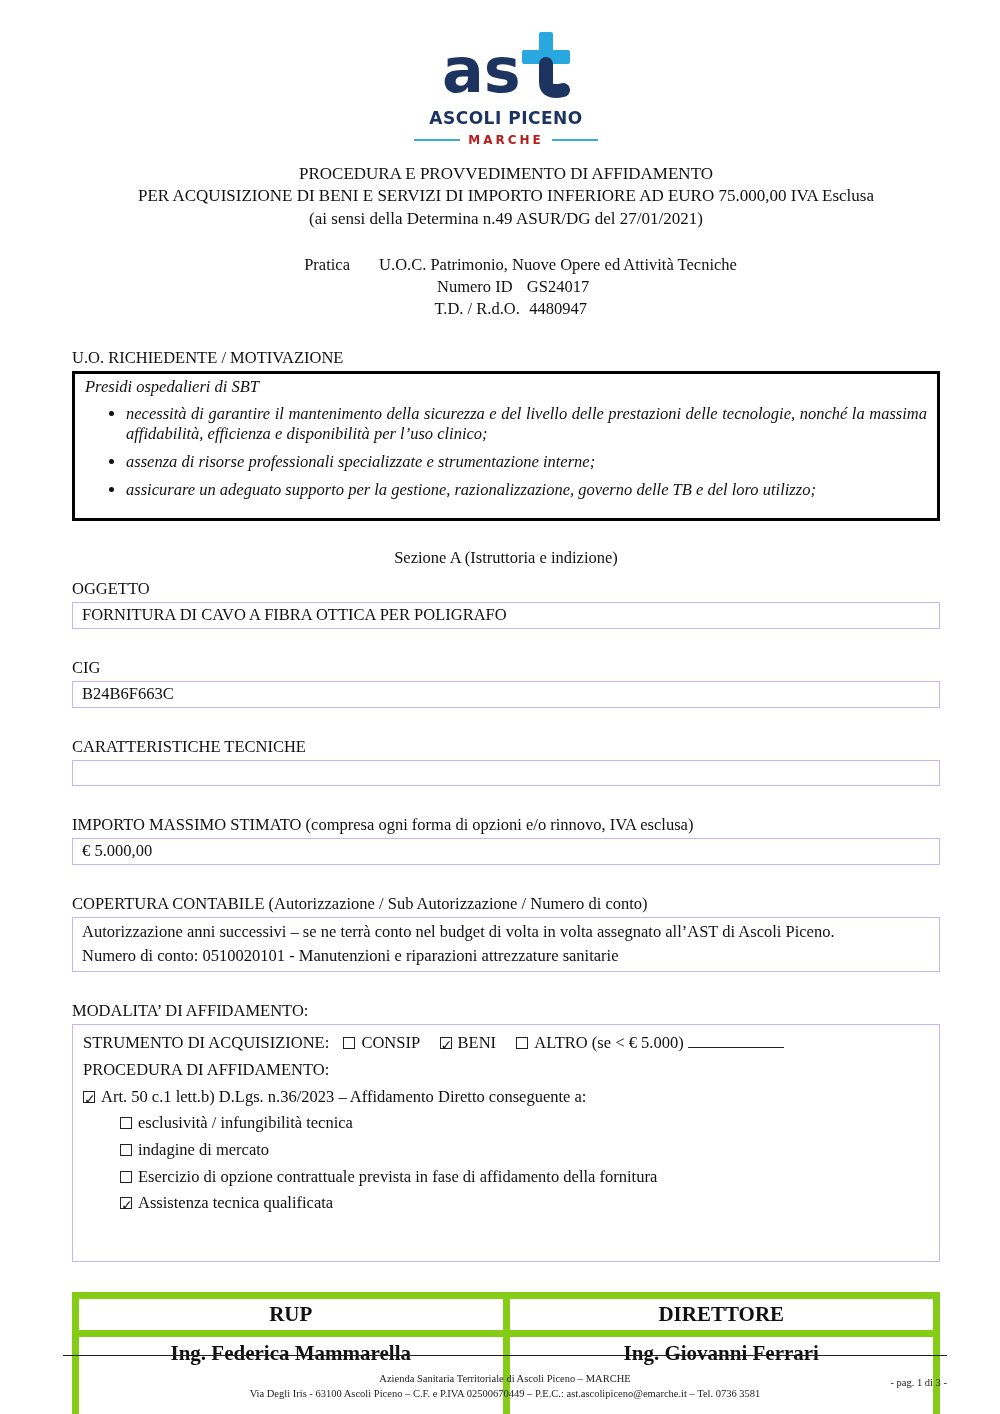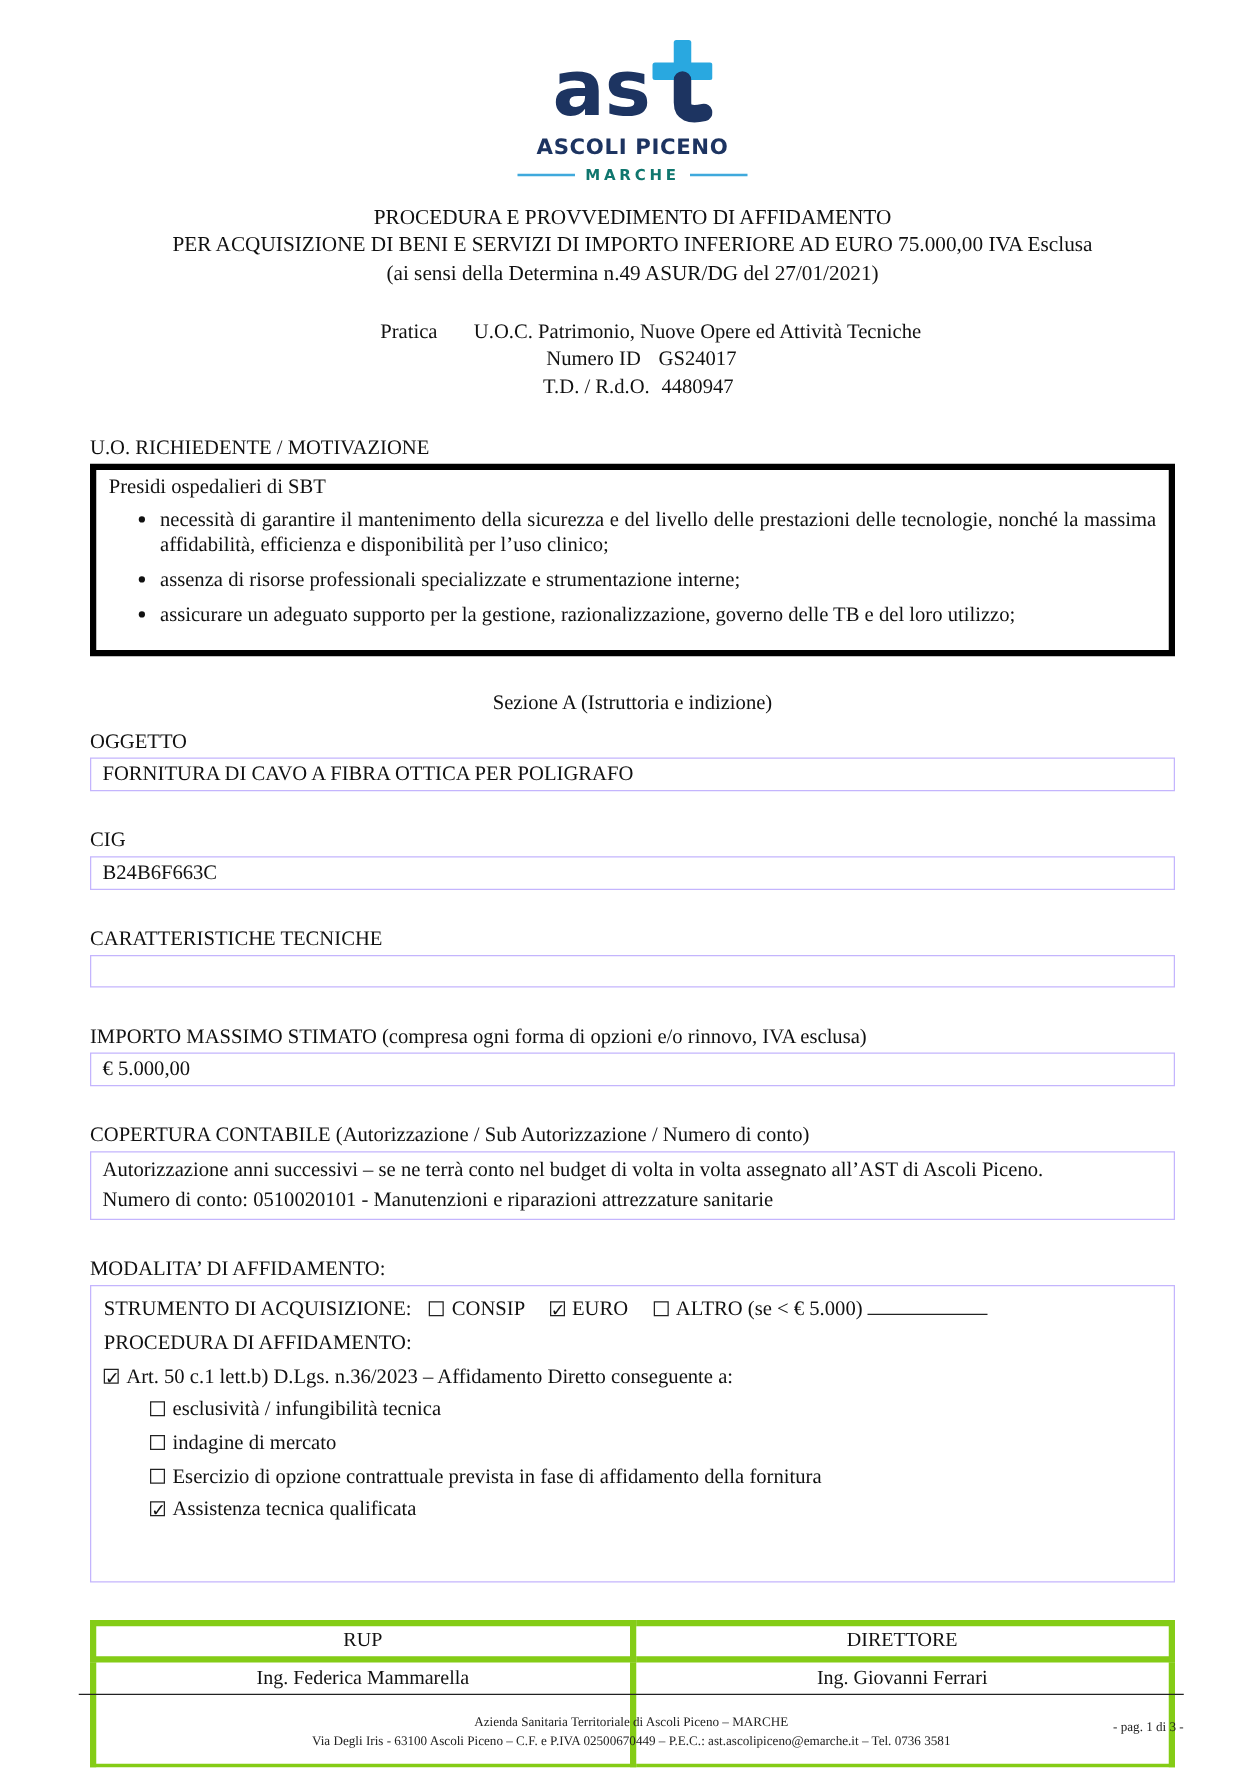--- a/index.html
+++ b/index.html
@@ -24,21 +24,21 @@
     font-weight:bold; font-size:17px; letter-spacing:0.5px;
     color:#1d3461; margin-top:1px;
   }
   .logo-region-row {
     display:flex; align-items:center; justify-content:center;
     gap:8px; margin-top:5px;
   }
   .logo-region-row .rule { width:46px; height:2px; background:#3fa9dc; }
   .logo-region {
     font-family:"DejaVu Sans", sans-serif;
-    font-size:12px; letter-spacing:3px; color:#0f766e; font-weight:bold;
+    font-size:12px; letter-spacing:3px; color:#b91c1c; font-weight:bold;
   }
 
   
   .doc-title { margin-top:16px; text-align:center; font-size:17px; line-height:1.32; }
 
   
   .pratica { margin-top:25px; }
   .pratica-row { margin:2px 0;text-align:center; }
   .pratica-label { display:inline-block; width:104px; }
 
@@ -48,21 +48,21 @@
   .section-heading { }
   .field-box {
     border:1px solid #c4b5fd;
     margin-top:3px;
     padding:2px 9px 3px 9px;
     min-height:26px;
   }
   .center-line { margin-top:27px; text-align:center; }
 
   
-  .uo-box { border:5px solid #000000; margin-top:3px; padding:3px 10px 10px 10px; }
+  .uo-box { border:3px solid #000000; margin-top:3px; padding:3px 10px 10px 10px;font-style:italic; }
   .uo-box ul { margin:7px 0 0 0; padding-left:41px; }
   .uo-box li { margin-bottom:8px; text-align:justify; }
 
   
   .copertura-box p { line-height:1.45; text-align:justify; }
 
   
   .modalita-box { padding:5px 10px 44px 10px; line-height:1.62; }
   .checkbox {
     display:inline-block; width:12px; height:12px;
@@ -75,22 +75,22 @@
     font-size:14px; font-family:"DejaVu Sans", sans-serif; color:#111;
   }
   .opt { margin-left:16px; white-space:nowrap; }
   .opt-first { margin-left:10px; }
   .blank-line { display:inline-block; width:96px; border-bottom:1px solid #222; height:14px; }
   .sub-opt { margin-left:37px; }
 
   
   .firme-table { width:100%; border-collapse:collapse; margin-top:30px; }
   .firme-table th, .firme-table td {
-    border:5px solid #84cc16; width:50%;
-    font-weight:normal; text-align:center; font-size:16px;
+    border:7px solid #84cc16; width:50%;
+    font-weight:bold; text-align:center; font-size:21px;
   }
   .firme-table th { padding:3px 0; }
   .firme-table td { height:86px; vertical-align:top; padding-top:4px; }
 
   
   .footer { position:absolute; left:63px; right:53px; bottom:12px; }
   .footer-rule { border:none; border-top:1.5px solid #222; margin-bottom:15px; }
   .footer-text { text-align:center; font-size:10.5px; line-height:1.5; color:#222; }
   .footer-page { position:absolute; right:0; top:22px; font-size:10.5px; color:#222; }
 </style>
@@ -175,21 +175,21 @@
       <p>Numero di conto: 0510020101 - Manutenzioni e riparazioni attrezzature sanitarie</p>
     </div>
   </div>
 
   <div class="section">
     <div class="section-heading">MODALITA’ DI AFFIDAMENTO:</div>
     <div class="field-box modalita-box">
       <div>
         <span>STRUMENTO DI ACQUISIZIONE:</span>
         <span class="opt opt-first"><span class="checkbox"></span><span>CONSIP</span></span>
-        <span class="opt"><span class="checkbox checked"></span><span>EURO</span></span>
+        <span class="opt"><span class="checkbox checked"></span><span>BENI</span></span>
         <span class="opt"><span class="checkbox"></span><span>ALTRO (se &lt; € 5.000)</span> <span class="blank-line"></span></span>
       </div>
       <div>PROCEDURA DI AFFIDAMENTO:</div>
       <div>
         <span class="checkbox checked"></span><span>Art. 50 c.1 lett.b) D.Lgs. n.36/2023 – Affidamento Diretto conseguente a:</span>
       </div>
       <div class="sub-opt">
         <span class="checkbox"></span><span>esclusività / infungibilità tecnica</span>
       </div>
       <div class="sub-opt">

